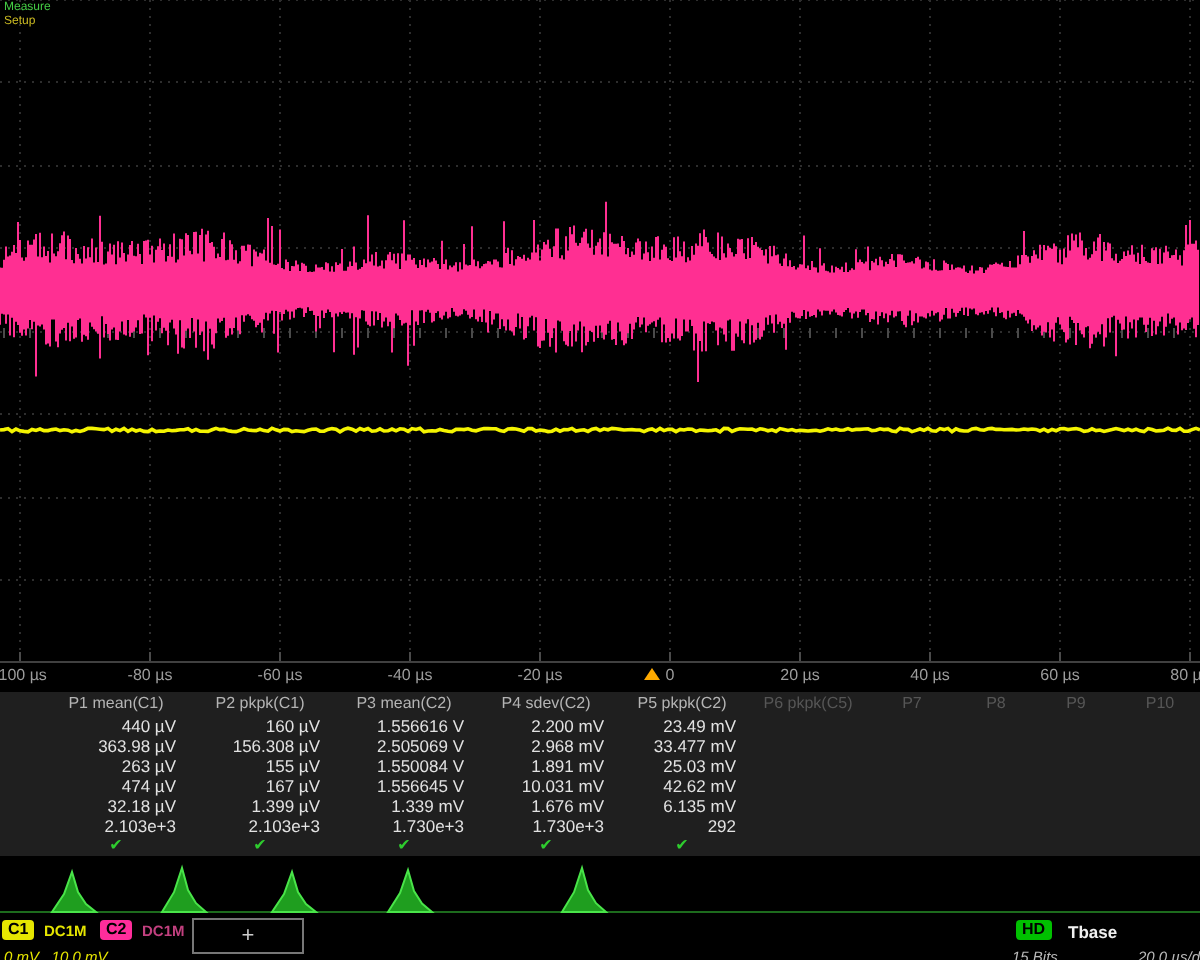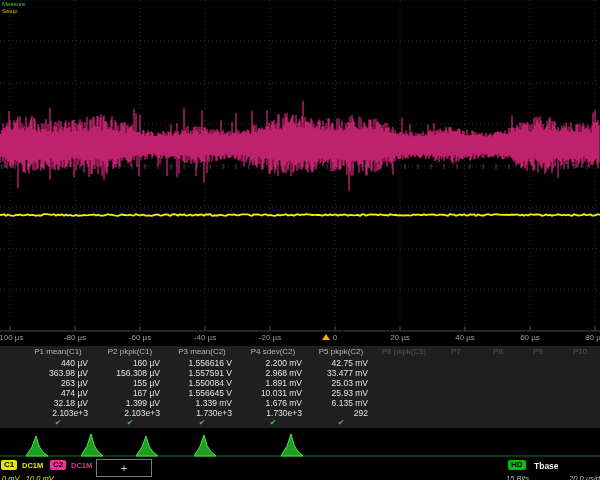--- a/index.html
+++ b/index.html
@@ -77,29 +77,29 @@
       <div class="mcell head">P5 pkpk(C2)</div>
       <div class="mcell head dim">P6 pkpk(C5)</div>
       <div class="mcell head dim">P7</div>
       <div class="mcell head dim">P8</div>
       <div class="mcell head dim">P9</div>
       <div class="mcell head dim">P10</div>
       <div class="mcell val">440 µV</div>
       <div class="mcell val">160 µV</div>
       <div class="mcell val">1.556616 V</div>
       <div class="mcell val">2.200 mV</div>
-      <div class="mcell val">42.75 mV</div>
+      <div class="mcell val">23.49 mV</div>
       <div class="mcell val"></div>
       <div class="mcell val"></div>
       <div class="mcell val"></div>
       <div class="mcell val"></div>
       <div class="mcell val"></div>
       <div class="mcell val">363.98 µV</div>
       <div class="mcell val">156.308 µV</div>
-      <div class="mcell val">1.557591 V</div>
+      <div class="mcell val">2.505069 V</div>
       <div class="mcell val">2.968 mV</div>
       <div class="mcell val">33.477 mV</div>
       <div class="mcell val"></div>
       <div class="mcell val"></div>
       <div class="mcell val"></div>
       <div class="mcell val"></div>
       <div class="mcell val"></div>
       <div class="mcell val">263 µV</div>
       <div class="mcell val">155 µV</div>
       <div class="mcell val">1.550084 V</div>
@@ -107,21 +107,21 @@
       <div class="mcell val">25.03 mV</div>
       <div class="mcell val"></div>
       <div class="mcell val"></div>
       <div class="mcell val"></div>
       <div class="mcell val"></div>
       <div class="mcell val"></div>
       <div class="mcell val">474 µV</div>
       <div class="mcell val">167 µV</div>
       <div class="mcell val">1.556645 V</div>
       <div class="mcell val">10.031 mV</div>
-      <div class="mcell val">25.93 mV</div>
+      <div class="mcell val">42.62 mV</div>
       <div class="mcell val"></div>
       <div class="mcell val"></div>
       <div class="mcell val"></div>
       <div class="mcell val"></div>
       <div class="mcell val"></div>
       <div class="mcell val">32.18 µV</div>
       <div class="mcell val">1.399 µV</div>
       <div class="mcell val">1.339 mV</div>
       <div class="mcell val">1.676 mV</div>
       <div class="mcell val">6.135 mV</div>

